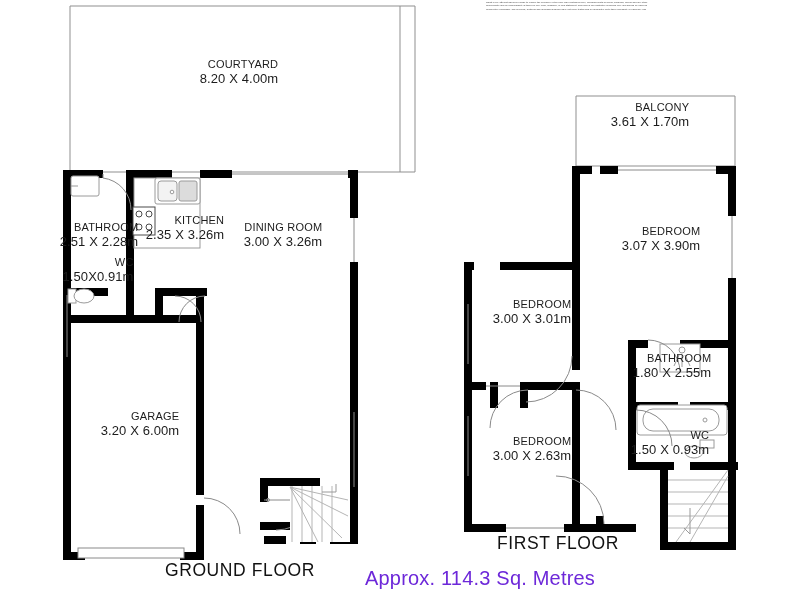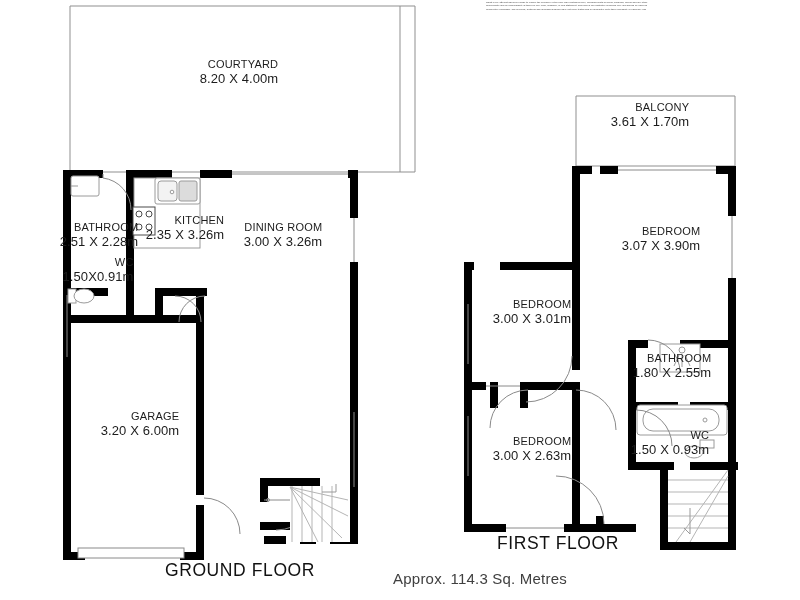--- a/index.html
+++ b/index.html
@@ -27,21 +27,21 @@
   }
   .rlabel .nm{display:block;font-size:11px;letter-spacing:0.2px;}
   .rlabel .dm{display:block;font-size:13px;letter-spacing:0.1px;}
 
   .floorcap{
     position:absolute;text-align:center;white-space:nowrap;
     font-size:17.5px;letter-spacing:0.6px;color:#111;
   }
   .areacap{
     position:absolute;text-align:center;white-space:nowrap;
-    font-size:15px;letter-spacing:0.2px;color:#404040;
+    font-size:20px;letter-spacing:0.2px;color:#6d28d9;
   }
 </style>
 </head>
 <body>
 
 <div id="plan-root">
 
   <svg id="floorplan" viewBox="0 0 800 600" xmlns="http://www.w3.org/2000/svg">
 
     <g>

